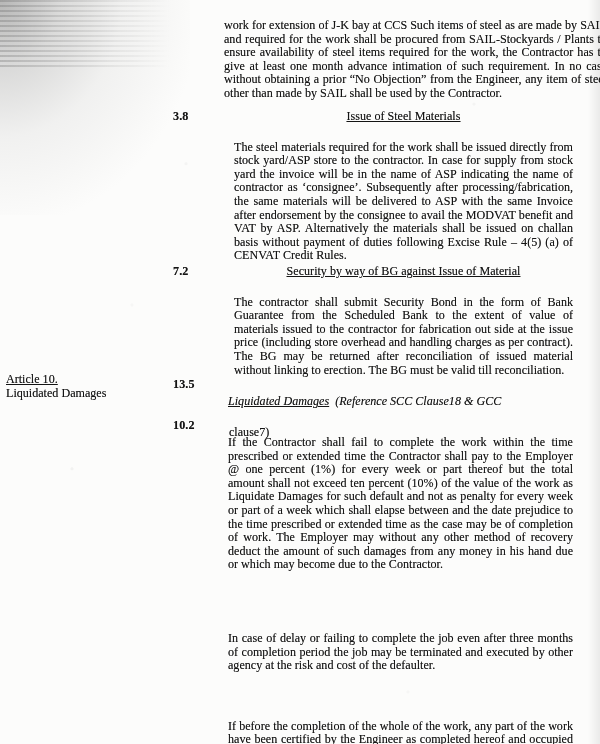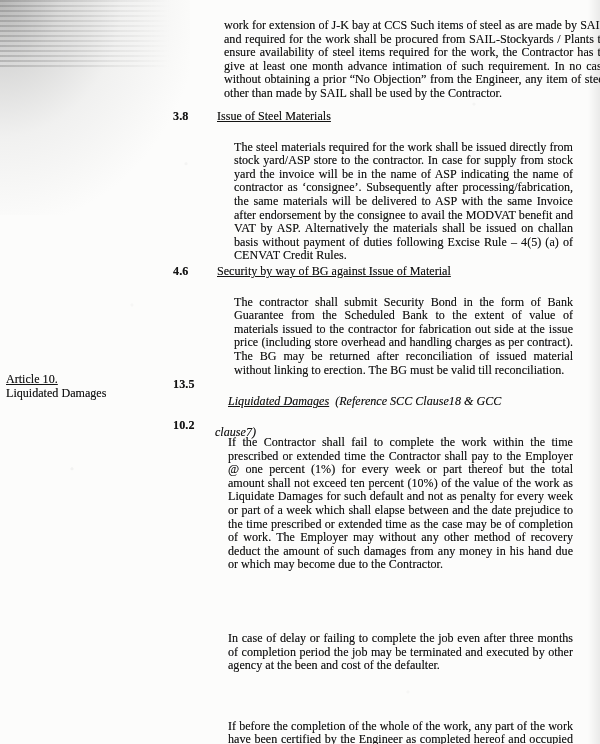--- a/index.html
+++ b/index.html
@@ -123,30 +123,30 @@
   }
   .clause .bodywrap {
     margin-left: 44px;
     width: 373px;
   }
   .clause.tight .bodywrap { margin-left: 38px; width: 379px; }
 
   .heading {
     text-decoration: underline;
     display: block;
-    text-align: left;
+    text-align: center;
   }
   .heading-inline {
     text-decoration: underline;
   }
   .hang {
     text-align: justify;
     font-style: italic;
   }
-  .sub-indent { display: block; margin-left: 4px; font-style: italic; }
+  .sub-indent { display: block; margin-left: 18px; }
 
   .gap { height: 13px; }
 
   
   .content { text-shadow: 0 0 0.35px rgba(0,0,0,.45); }
 </style>
 </head>
 <body>
 
 <div class="page">
@@ -168,21 +168,21 @@
 
       <div class="clause" style="top:110px;">
         <span class="num">3.8</span>
         <div class="bodywrap">
           <span class="heading">Issue of Steel Materials</span>
           <p class="para">The steel materials required for the work shall be issued directly from stock yard/ASP store to the contractor. In case for supply from stock yard the invoice will be in the name of ASP indicating the name of contractor as ‘consignee’. Subsequently after processing/fabrication, the same materials will be delivered to ASP with the same Invoice after endorsement by the consignee to avail the MODVAT benefit and VAT by ASP. Alternatively the materials shall be issued on challan basis without payment of duties following Excise Rule – 4(5) (a) of CENVAT Credit Rules.</p>
         </div>
       </div>
 
       <div class="clause" style="top:265px;">
-        <span class="num">4.6</span>
+        <span class="num">7.2</span>
         <div class="bodywrap">
           <span class="heading">Security by way of BG against Issue of Material</span>
           <p class="para">The contractor shall submit Security Bond in the form of Bank Guarantee from the Scheduled Bank to the extent of value of materials issued to the contractor for fabrication out side at the issue price (including store overhead and handling charges as per contract). The BG may be returned after reconciliation of issued material without linking to erection. The BG must be valid till reconciliation.</p>
         </div>
       </div>
 
       <div class="clause tight" style="top:378px;">
         <span class="num">13.5</span>
         <div class="bodywrap">
           <p class="para hang">
@@ -191,21 +191,21 @@
           <span class="sub-indent">clause7)</span>
         </div>
       </div>
 
       <div class="clause tight" style="top:419px;">
         <span class="num">10.2</span>
         <div class="bodywrap">
           <p class="para">If the Contractor shall fail to complete the work within the time prescribed or extended time the Contractor shall pay to the Employer @ one percent (1%) for every week or part thereof but the total amount shall not exceed ten percent (10%) of the value of the work as Liquidate Damages for such default and not as penalty for every week or part of a week which shall elapse between and the date prejudice to the time prescribed or extended time as the case may be of completion of work. The Employer may without any other method of recovery deduct the amount of such damages from any money in his hand due or which may become due to the Contractor.</p>
           <div class="gap"></div>
           <div class="gap"></div>
-          <p class="para">In case of delay or failing to complete the job even after three months of  completion period the job may be terminated and executed by other agency at the been and cost of the defaulter.</p>
+          <p class="para">In case of delay or failing to complete the job even after three months of  completion period the job may be terminated and executed by other agency at the risk and cost of the defaulter.</p>
           <div class="gap"></div>
           <p class="para">If before the completion of the whole of the work, any part of the work have been certified by the Engineer as completed hereof and occupied or used by the Employer, the liquidated damages for delay shall be for any period of delay after such certification be</p>
         </div>
       </div>
 
     </div>
   </div>
 </div>
 
 </body></html>

